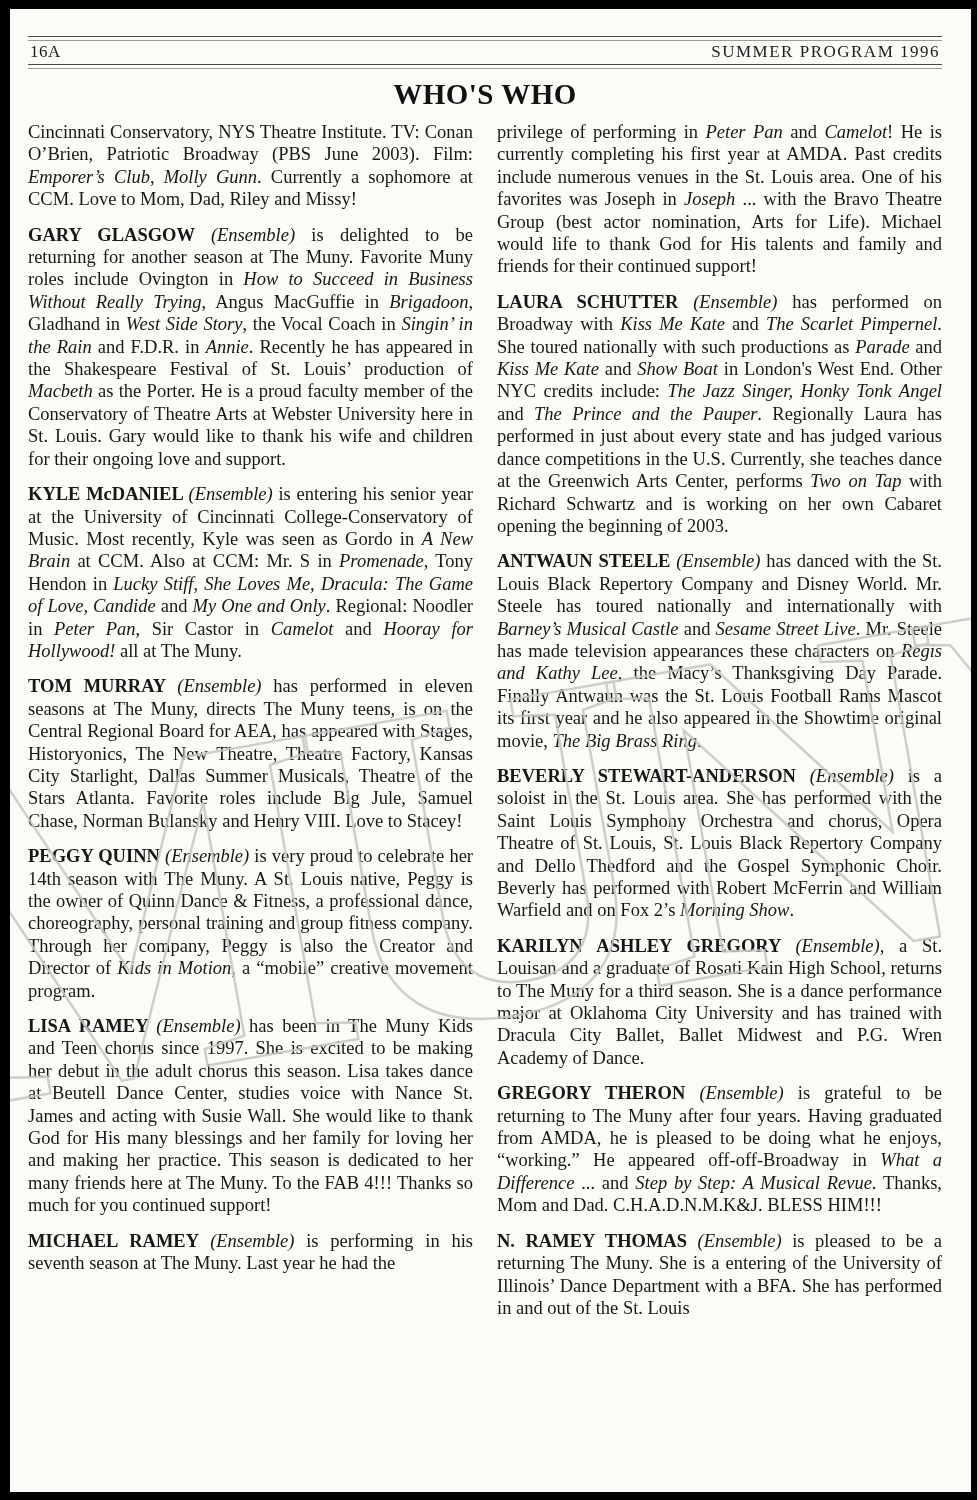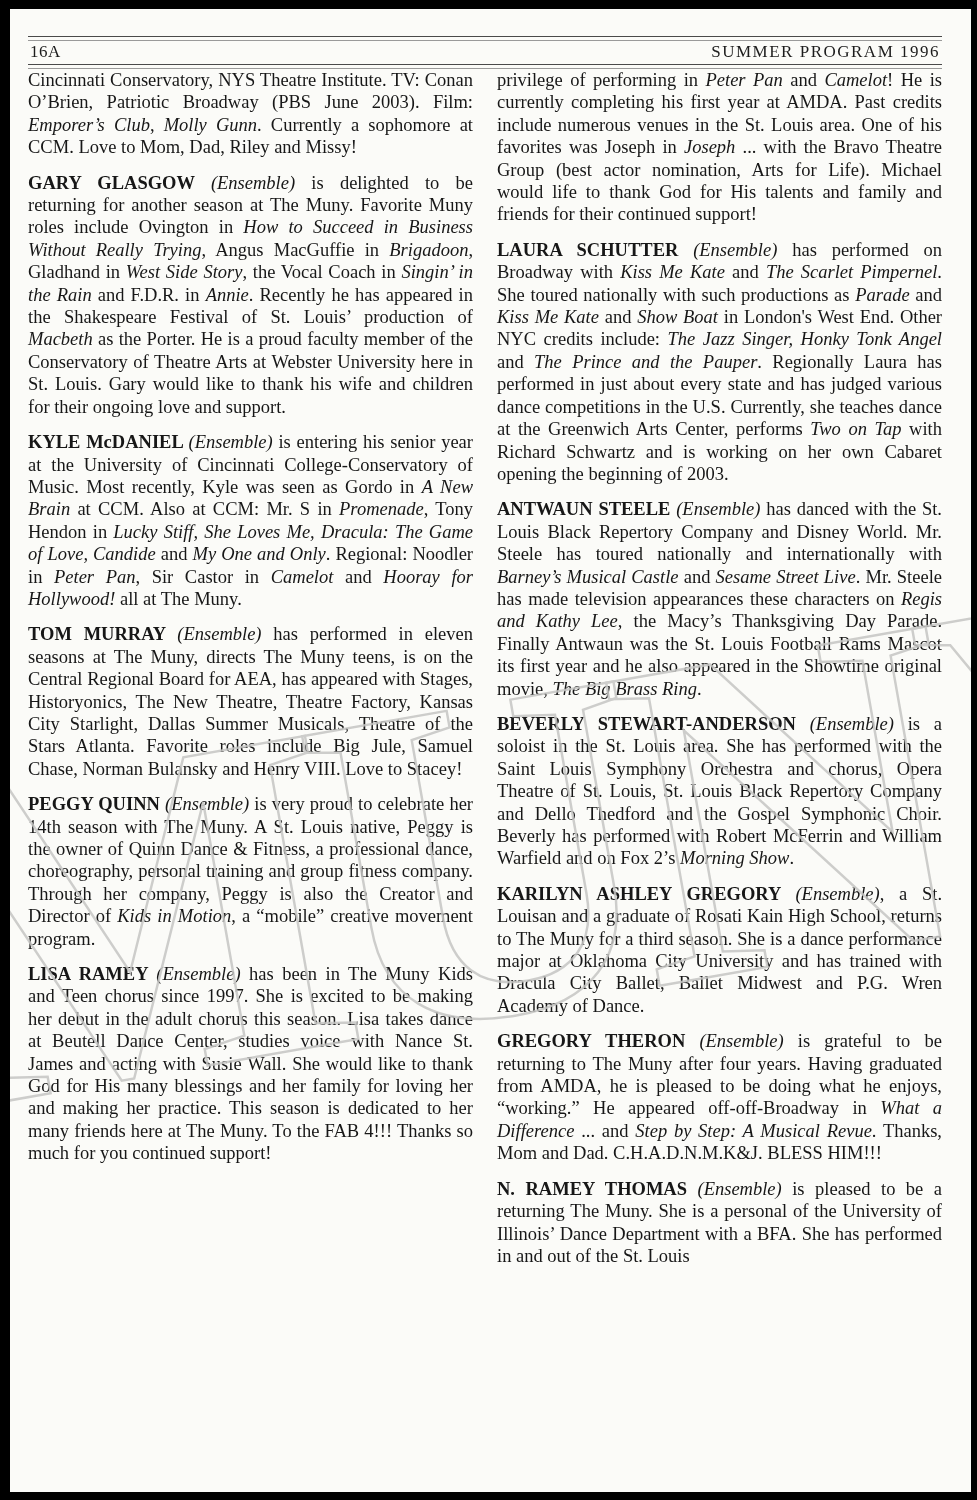--- a/index.html
+++ b/index.html
@@ -72,38 +72,40 @@
 
 <div class="page">
   <div class="inner">
     <div class="rule top"></div>
     <div class="header-row">
       <span>16A</span>
       <span class="header-right">SUMMER PROGRAM 1996</span>
     </div>
     <div class="rule"></div>
 
+    <h1 class="page-title">WHO'S WHO</h1>
 
     <div class="columns">
       <div class="col">
           <p class="bio"><span>Cincinnati Conservatory, NYS Theatre Institute. TV: Conan O’Brien, Patriotic Broadway (PBS June 2003). Film: </span><span class="i">Emporer’s Club</span><span>, </span><span class="i">Molly Gunn</span><span>. Currently a sophomore at CCM. Love to Mom, Dad, Riley and Missy!</span></p>
           <p class="bio"><span class="b">GARY GLASGOW </span><span class="i">(Ensemble)</span><span> is delighted to be returning for another season at The Muny. Favorite Muny roles include Ovington in </span><span class="i">How to Succeed in Business Without Really Trying</span><span>, Angus MacGuffie in </span><span class="i">Brigadoon</span><span>, Gladhand in </span><span class="i">West Side Story</span><span>, the Vocal Coach in </span><span class="i">Singin’ in the Rain</span><span> and F.D.R. in </span><span class="i">Annie</span><span>. Recently he has appeared in the Shakespeare Festival of St. Louis’ production of </span><span class="i">Macbeth</span><span> as the Porter. He is a proud faculty member of the Conservatory of Theatre Arts at Webster University here in St. Louis. Gary would like to thank his wife and children for their ongoing love and support.</span></p>
           <p class="bio"><span class="b">KYLE McDANIEL </span><span class="i">(Ensemble)</span><span> is entering his senior year at the University of Cincinnati College-Conservatory of Music. Most recently, Kyle was seen as Gordo in </span><span class="i">A New Brain</span><span> at CCM. Also at CCM: Mr. S in </span><span class="i">Promenade</span><span>, Tony Hendon in </span><span class="i">Lucky Stiff, She Loves Me, Dracula: The Game of Love, Candide</span><span> and </span><span class="i">My One and Only</span><span>. Regional: Noodler in </span><span class="i">Peter Pan</span><span>, Sir Castor in </span><span class="i">Camelot</span><span> and </span><span class="i">Hooray for Hollywood!</span><span> all at The Muny.</span></p>
           <p class="bio"><span class="b">TOM MURRAY </span><span class="i">(Ensemble)</span><span> has performed in eleven seasons at The Muny, directs The Muny teens, is on the Central Regional Board for AEA, has appeared with Stages, Historyonics, The New Theatre, Theatre Factory, Kansas City Starlight, Dallas Summer Musicals, Theatre of the Stars Atlanta. Favorite roles include Big Jule, Samuel Chase, Norman Bulansky and Henry VIII. Love to Stacey!</span></p>
           <p class="bio"><span class="b">PEGGY QUINN </span><span class="i">(Ensemble)</span><span> is very proud to celebrate her 14th season with The Muny. A St. Louis native, Peggy is the owner of Quinn Dance &amp; Fitness, a professional dance, choreography, personal training and group fitness company. Through her company, Peggy is also the Creator and Director of </span><span class="i">Kids in Motion</span><span>, a “mobile” creative movement program.</span></p>
           <p class="bio"><span class="b">LISA RAMEY </span><span class="i">(Ensemble)</span><span> has been in The Muny Kids and Teen chorus since 1997. She is excited to be making her debut in the adult chorus this season. Lisa takes dance at Beutell Dance Center, studies voice with Nance St. James and acting with Susie Wall. She would like to thank God for His many blessings and her family for loving her and making her practice. This season is dedicated to her many friends here at The Muny. To the FAB 4!!! Thanks so much for you continued support!</span></p>
+          <p class="bio"><span class="b">MICHAEL RAMEY </span><span class="i">(Ensemble)</span><span> is performing in his seventh season at The Muny. Last year he had the</span></p>
         </div>
       <div class="col">
           <p class="bio"><span>privilege of performing in </span><span class="i">Peter Pan</span><span> and </span><span class="i">Camelot</span><span>! He is currently completing his first year at AMDA. Past credits include numerous venues in the St. Louis area. One of his favorites was Joseph in </span><span class="i">Joseph</span><span> ... with the Bravo Theatre Group (best actor nomination, Arts for Life). Michael would life to thank God for His talents and family and friends for their continued support!</span></p>
           <p class="bio"><span class="b">LAURA SCHUTTER </span><span class="i">(Ensemble)</span><span> has performed on Broadway with </span><span class="i">Kiss Me Kate</span><span> and </span><span class="i">The Scarlet Pimpernel</span><span>. She toured nationally with such productions as </span><span class="i">Parade</span><span> and </span><span class="i">Kiss Me Kate</span><span> and </span><span class="i">Show Boat</span><span> in London's West End. Other NYC credits include: </span><span class="i">The Jazz Singer, Honky Tonk Angel</span><span> and </span><span class="i">The Prince and the Pauper</span><span>. Regionally Laura has performed in just about every state and has judged various dance competitions in the U.S. Currently, she teaches dance at the Greenwich Arts Center, performs </span><span class="i">Two on Tap</span><span> with Richard Schwartz and is working on her own Cabaret opening the beginning of 2003.</span></p>
           <p class="bio"><span class="b">ANTWAUN STEELE </span><span class="i">(Ensemble)</span><span> has danced with the St. Louis Black Repertory Company and Disney World. Mr. Steele has toured nationally and internationally with </span><span class="i">Barney’s Musical Castle</span><span> and </span><span class="i">Sesame Street Live</span><span>. Mr. Steele has made television appearances these characters on </span><span class="i">Regis and Kathy Lee</span><span>,  the Macy’s Thanksgiving Day Parade. Finally Antwaun was the St. Louis Football Rams Mascot its first year and he also appeared in the Showtime original movie, </span><span class="i">The Big Brass Ring</span><span>.</span></p>
           <p class="bio"><span class="b">BEVERLY STEWART-ANDERSON </span><span class="i">(Ensemble)</span><span> is a soloist in the St. Louis area. She has performed with the Saint Louis Symphony Orchestra and chorus, Opera Theatre of St. Louis, St. Louis Black Repertory Company and Dello Thedford and the Gospel Symphonic Choir. Beverly has performed with Robert McFerrin and William Warfield and on Fox 2’s </span><span class="i">Morning Show</span><span>.</span></p>
           <p class="bio"><span class="b">KARILYN ASHLEY GREGORY </span><span class="i">(Ensemble)</span><span>, a St. Louisan and a graduate of Rosati Kain High School, returns to The Muny for a third season. She is a dance performance major at Oklahoma City University and has trained with Dracula City Ballet, Ballet Midwest and P.G. Wren Academy of Dance.</span></p>
           <p class="bio"><span class="b">GREGORY THERON </span><span class="i">(Ensemble)</span><span> is grateful to be returning to The Muny after four years. Having graduated from AMDA, he is pleased to be doing what he enjoys, “working.” He appeared off-off-Broadway in </span><span class="i">What a Difference</span><span> ... and </span><span class="i">Step by Step: A Musical Revue</span><span>. Thanks, Mom and Dad. C.H.A.D.N.M.K&amp;J. BLESS HIM!!!</span></p>
-          <p class="bio"><span class="b">N. RAMEY THOMAS </span><span class="i">(Ensemble)</span><span> is pleased to be a returning The Muny. She is a personal of the University of Illinois’ Dance Department with a BFA. She has performed in and out of the St. Louis</span></p>
+          <p class="bio"><span class="b">N. RAMEY THOMAS </span><span class="i">(Ensemble)</span><span> is pleased to be a returning The Muny. She is a entering of the University of Illinois’ Dance Department with a BFA. She has performed in and out of the St. Louis</span></p>
         </div>
     </div>
   </div>
 
   <svg class="watermark" width="1400" height="700" viewBox="0 0 1400 700">
     <text x="700" y="520" text-anchor="middle">MUNY</text>
   </svg>
 </div>
 
 </body></html>

